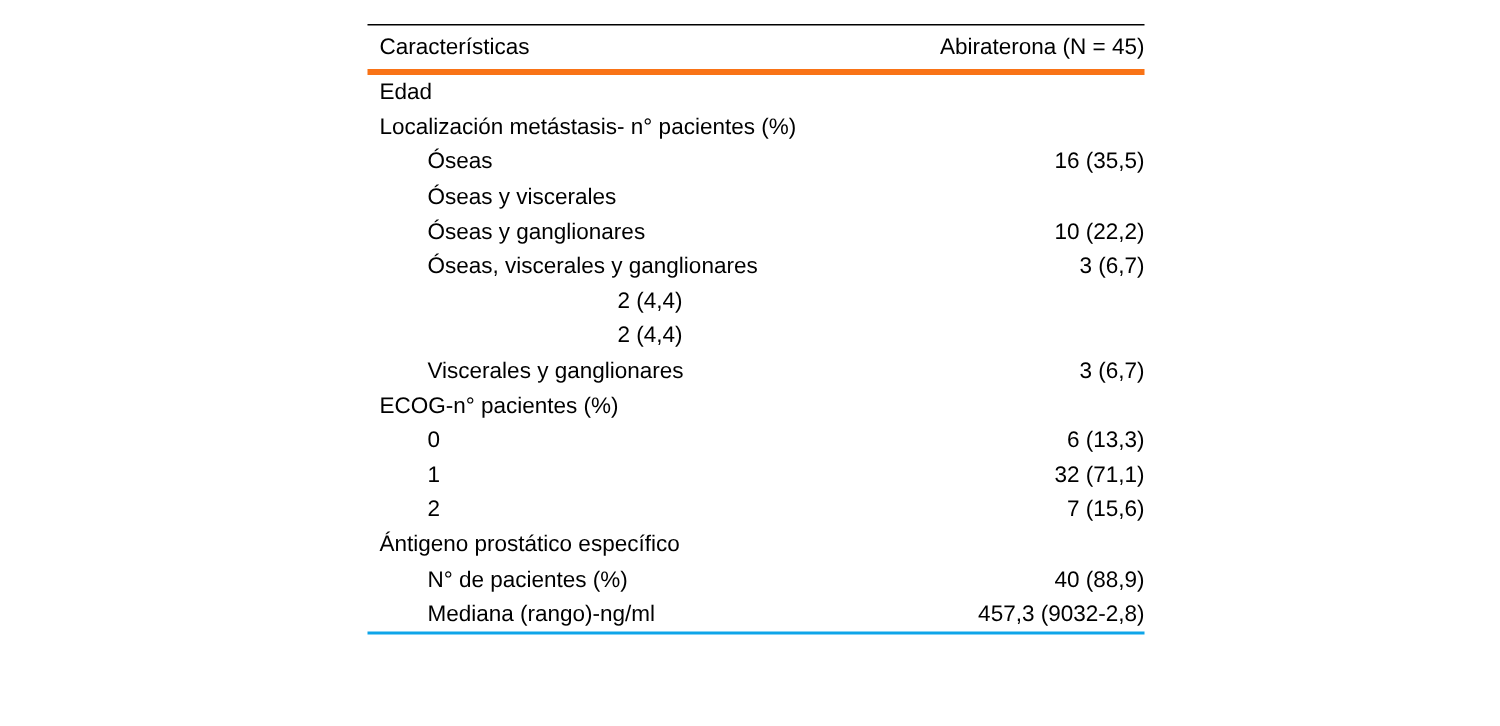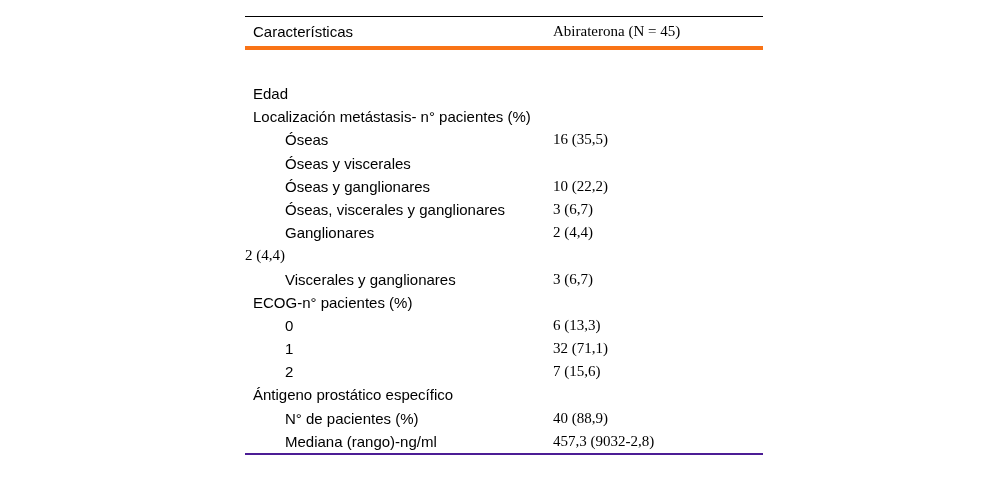--- a/index.html
+++ b/index.html
@@ -23,34 +23,32 @@
     border-top: 1.5px solid #000000;
   }
   .char-table .thead {
     display: flex;
     align-items: center;
     height: 29px;
     border-bottom: 4px solid #f97316;
     font-size: 15px;
   }
   .char-table .tbody {
-    border-bottom: 2px solid #4c1d95;
-    margin-top: 32px;
+    border-bottom: 2px solid #0ea5e9;
   }
   .col-label {
     flex: 1 1 auto;
     padding-left: 8px;
     white-space: nowrap;
     overflow: hidden;
   }
   .col-value {
     flex: 0 0 210px;
-    text-align: left;
+    text-align: right;
     white-space: nowrap;
-    font-family: Liberation Serif, serif;
   }
   .trow {
     display: flex;
     align-items: center;
     height: 23.2px;
     font-size: 15px;
     line-height: 23.2px;
   }
   .trow .col-label.indent {
     padding-left: 40px;
@@ -82,21 +80,20 @@
   </div>
       <div class="trow">
     <div class="col-label indent">Óseas y ganglionares</div>
     <div class="col-value">10 (22,2)</div>
   </div>
       <div class="trow">
     <div class="col-label indent">Óseas, viscerales y ganglionares</div>
     <div class="col-value">3 (6,7)</div>
   </div>
       <div class="trow">
-    <div class="col-label indent">Ganglionares</div>
     <div class="col-value">2 (4,4)</div>
   </div>
       <div class="trow">
     <div class="col-value">2 (4,4)</div>
   </div>
       <div class="trow">
     <div class="col-label indent">Viscerales y ganglionares</div>
     <div class="col-value">3 (6,7)</div>
   </div>
       <div class="trow">

